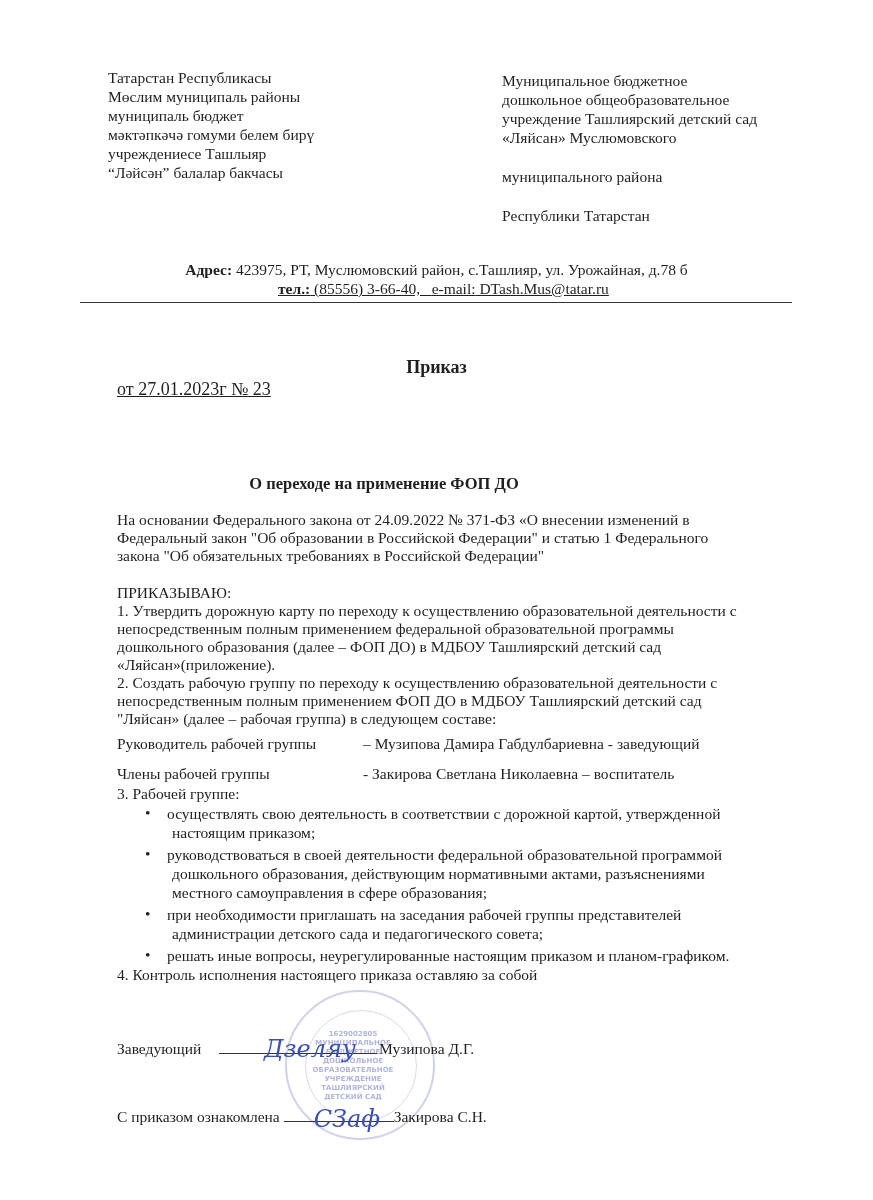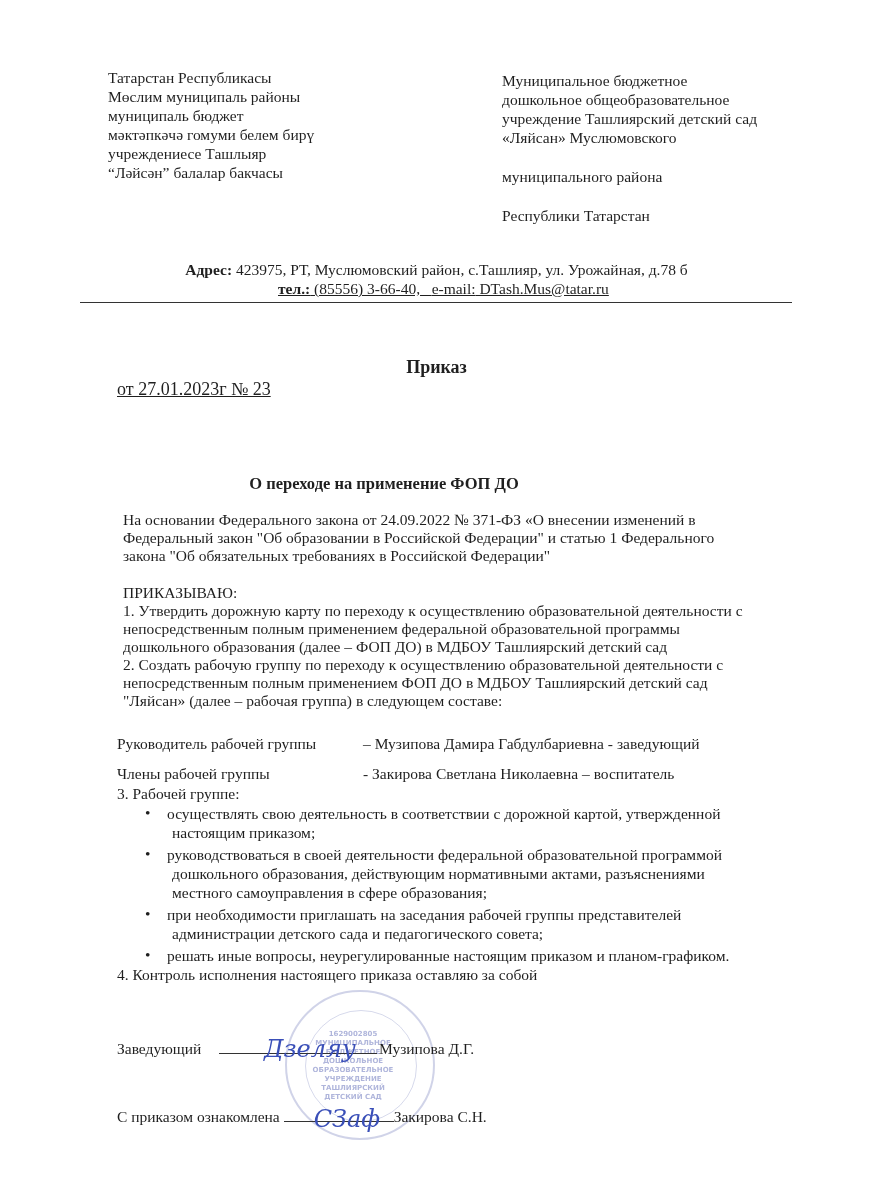--- a/index.html
+++ b/index.html
@@ -14,21 +14,21 @@
     .hdr-right { left: 502px; top: 71px; }
     .hdr-right .gap { height: 20px; }
     .address { left: 0; width: 873px; top: 260px; text-align: center; line-height: 19px; }
     .address b { font-weight: bold; }
     .contacts { left: 278px; top: 280px; text-decoration: underline; white-space: nowrap; }
     .rule { left: 80px; top: 302px; width: 712px; height: 0; border-top: 1.3px solid #333; }
     .title { left: 0; width: 873px; top: 357px; text-align: center; font-weight: bold; font-size: 18px; }
     .date { left: 117px; top: 379px; font-size: 18px; text-decoration: underline; }
     .subject { left: 0; width: 768px; top: 474px; text-align: center; font-weight: bold; font-size: 16.5px; }
     .body { left: 117px; width: 640px; }
-    .p { line-height: 18px; margin-left: 6px; }
+    .p { line-height: 18px; }
     .bullets { left: 145px; }
     .bullet { position: relative; padding-left: 22px; line-height: 18px; margin-bottom: 3px; }
     .bullet .dot { position: absolute; left: 0; top: 0; }
     .bullet .indent { padding-left: 5px; }
     .team-row { position: absolute; left: 117px; white-space: nowrap; }
     .team-row .role { display: inline-block; width: 246px; }
     .sig-row { position: absolute; left: 117px; white-space: nowrap; }
     .sig-line { display: inline-block; border-bottom: 1.2px solid #333; vertical-align: baseline; }
     .stamp { left: 285px; top: 990px; width: 150px; height: 150px; border-radius: 50%;
              border: 2px solid rgba(120,130,190,0.35); box-sizing: border-box; }
@@ -78,20 +78,21 @@
   <div class="p line">На основании Федерального закона от 24.09.2022 № 371-ФЗ «О внесении изменений в</div>
   <div class="p line">Федеральный закон "Об образовании в Российской Федерации" и статью 1 Федерального</div>
   <div class="p line">закона "Об обязательных требованиях в Российской Федерации"</div>
 </div>
 
 <div class="abs body" style="top:584px;">
   <div class="p line">ПРИКАЗЫВАЮ:</div>
   <div class="p line">1. Утвердить дорожную карту по переходу к осуществлению образовательной деятельности с</div>
   <div class="p line">непосредственным полным применением федеральной образовательной программы</div>
   <div class="p line">дошкольного образования (далее – ФОП ДО) в МДБОУ Ташлиярский детский сад</div>
+  <div class="p line">«Ляйсан»(приложение).</div>
   <div class="p line">2. Создать рабочую группу по переходу к осуществлению образовательной деятельности с</div>
   <div class="p line">непосредственным полным применением ФОП ДО в МДБОУ Ташлиярский детский сад</div>
   <div class="p line">"Ляйсан» (далее – рабочая группа) в следующем составе:</div>
 </div>
 
 <div class="team-row" style="top:735px;">
   <span class="role">Руководитель рабочей группы</span><span>–  Музипова Дамира Габдулбариевна - заведующий</span>
 </div>
 <div class="team-row" style="top:765px;">
   <span class="role">Члены рабочей группы</span><span>- Закирова Светлана Николаевна – воспитатель</span>

